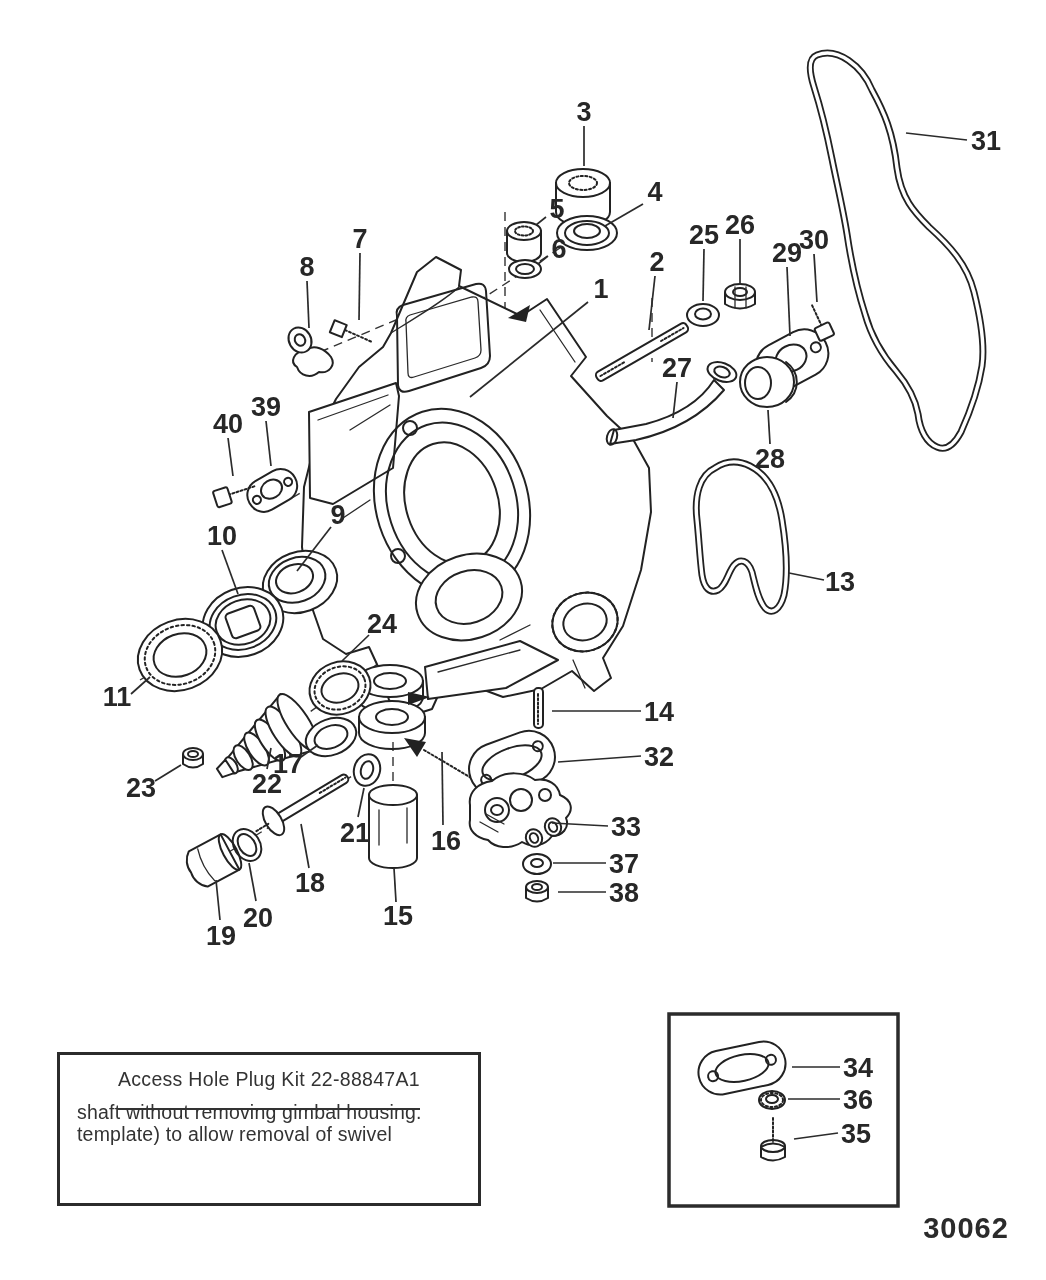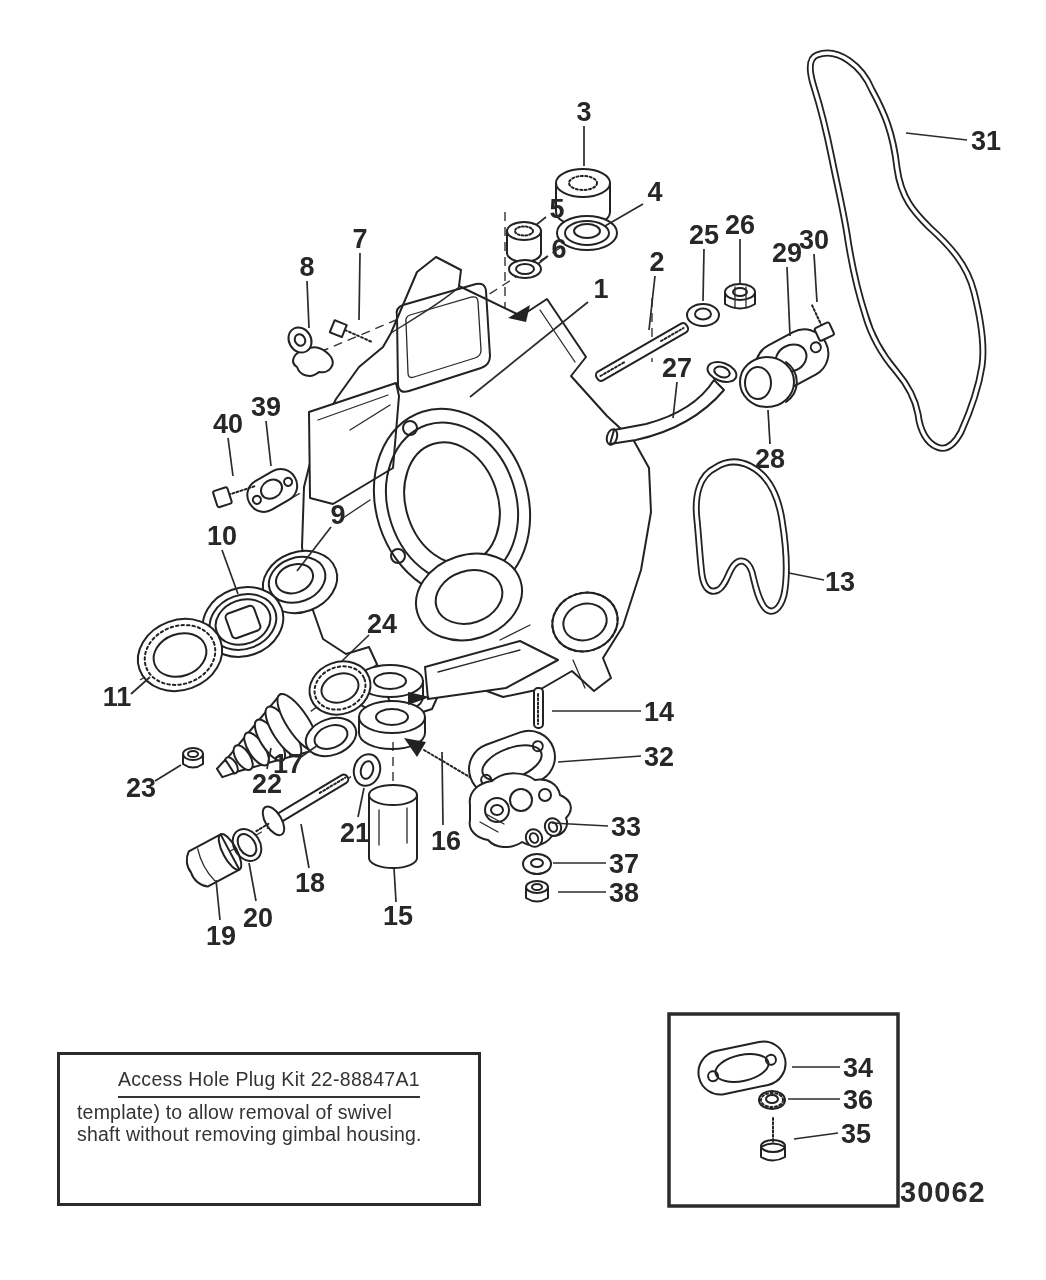--- a/index.html
+++ b/index.html
@@ -8,23 +8,23 @@
   svg{position:absolute;left:0;top:0;}
   .ink{stroke:#222;fill:none;stroke-width:2;stroke-linecap:round;stroke-linejoin:round;}
   .ink-thin{stroke:#2a2a2a;fill:none;stroke-width:1.3;stroke-linecap:round;}
   .fillw{fill:#ffffff;}
   .dash{stroke:#333;stroke-width:1.4;fill:none;stroke-dasharray:9 6;}
   .callout-text{font-family:"Liberation Sans",sans-serif;font-weight:bold;font-size:27px;fill:#272727;}
   .leader{stroke:#2b2b2b;stroke-width:1.7;}
   .note-box{position:absolute;left:57px;top:1052px;width:418px;height:148px;border:3px solid #2b2b2b;
             background:#fff;color:#333;}
   .note-title{margin-top:13px;text-align:center;font-size:19.5px;letter-spacing:.3px;}
-  .note-title span{border-bottom:2.5px solid #333;padding-bottom:6px;}
+  .note-title span{border-bottom:2.5px solid #333;padding-bottom:18px;}
   .note-body{margin:11px 10px 0 17px;font-size:19.5px;line-height:21.5px;letter-spacing:.2px;}
-  .drawing-number{position:absolute;left:900px;top:1176px;width:132px;text-align:left;
+  .drawing-number{position:absolute;left:900px;top:1212px;width:132px;text-align:center;
                   font-size:29px;font-weight:bold;color:#2b2b2b;letter-spacing:1px;}
 </style>
 </head>
 <body>
 
 <div class="page">
 <svg width="1046" height="1280" viewBox="0 0 1046 1280">
 
   <g>
     <line class="dash" x1="140" y1="680" x2="430" y2="505"></line>
@@ -410,19 +410,19 @@
         <line x1="228" y1="438" x2="233" y2="476" class="leader"></line>
         <text x="228" y="424" class="callout-text" text-anchor="middle" dominant-baseline="central">40</text>
       </g>
 </svg>
 
 <div class="note-box">
   <div class="note-title">
     <span>Access Hole Plug Kit 22-88847A1</span>
   </div>
   <div class="note-body">
+    <div>shaft without removing gimbal housing.</div>
     <div>template) to allow removal of swivel</div>
-    <div>shaft without removing gimbal housing.</div>
   </div>
 </div>
 
 <div class="drawing-number">30062</div>
 </div>
 
 </body></html>

